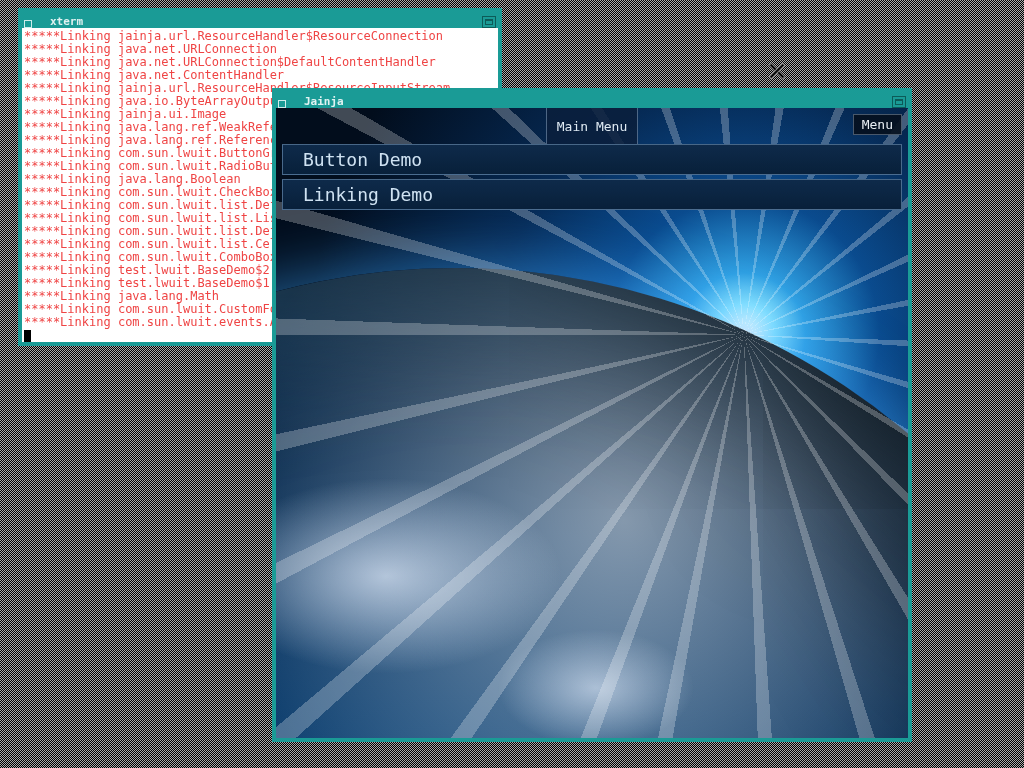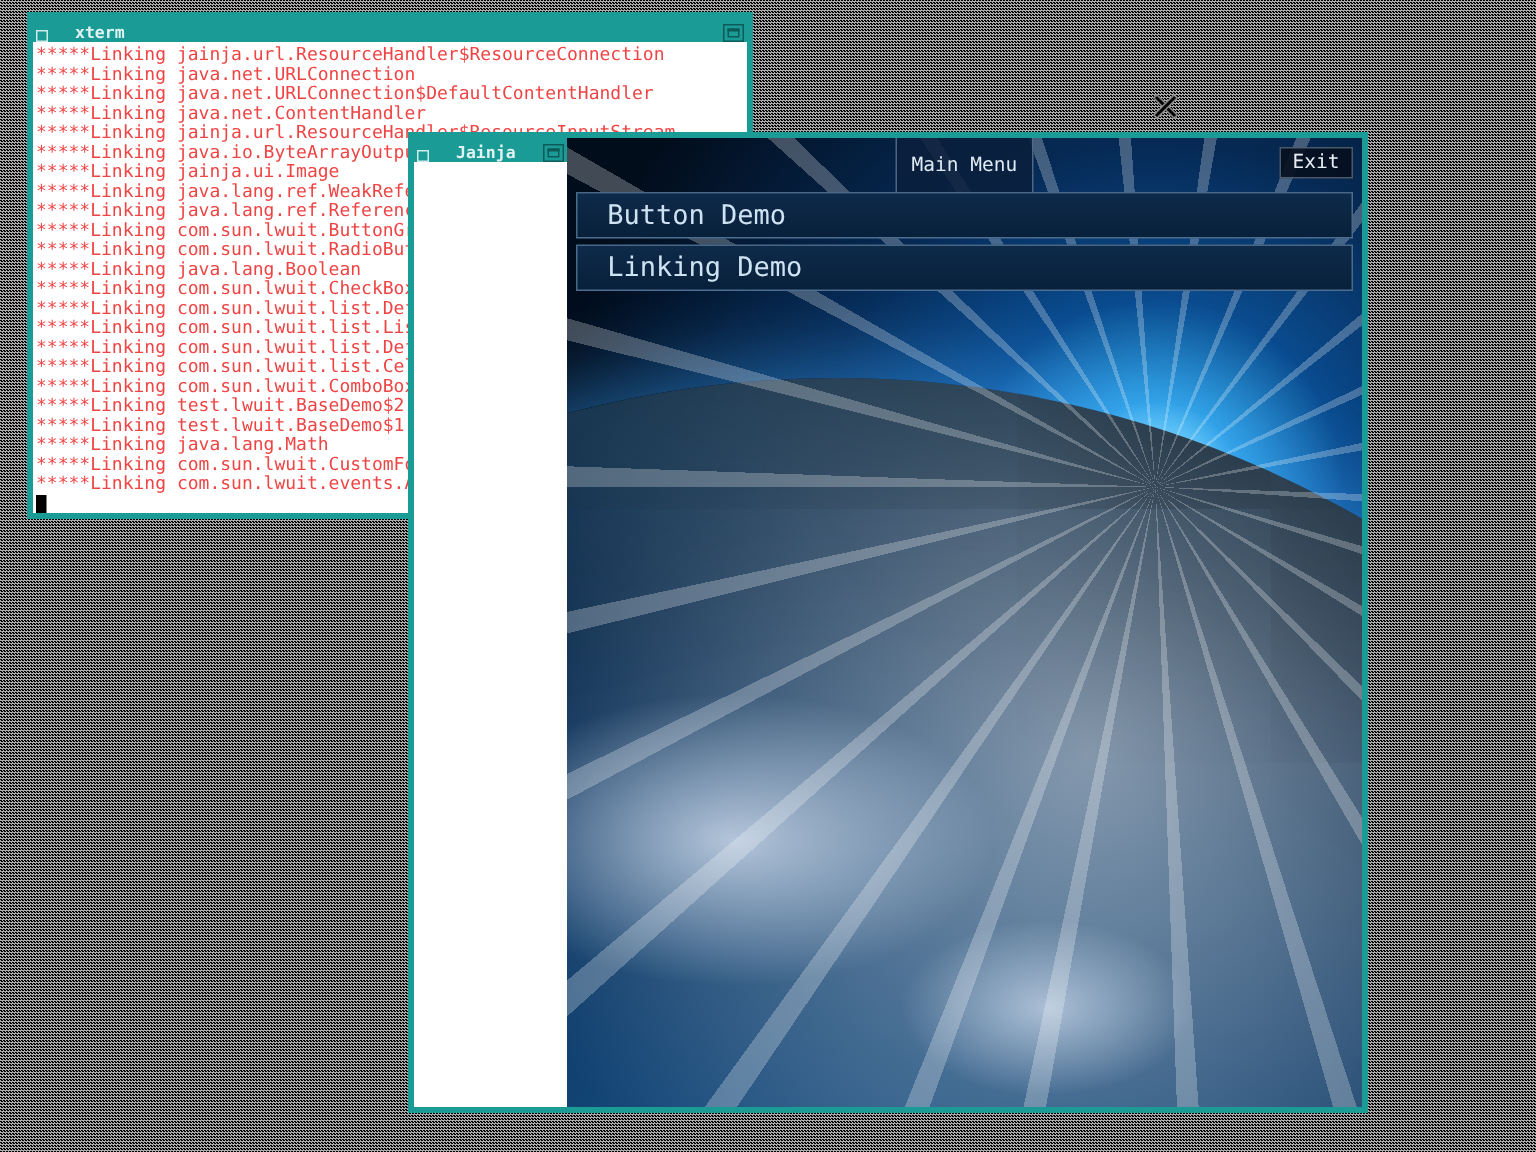--- a/index.html
+++ b/index.html
@@ -70,21 +70,21 @@
     width: 7px; height: 12px;
     background: #000;
     vertical-align: bottom;
   }
 
   
   #jainja {
     top: 88px; left: 272px;
     width: 640px;
     height: 654px;
-    display: flex; 
+    display: flex; flex-direction: column;
   }
   #jainja .body {
     flex: 1 1 auto;
     background: #000 radial-gradient(circle at 74% 36%,
         #fff 0%,
         #dffcff 2%,
         #8be6ff 5%,
         #2fa0e2 10%,
         #0a4b8e 22%,
         #062a55 40%,
@@ -229,21 +229,21 @@
     <span class="dot"></span>
     <span class="title">Jainja</span>
     <span class="win-btn maximize"></span>
   </div>
   <div class="body">
     <div class="earth"></div>
     <div class="rays"></div>
 
     <div class="app-bar">
       <div class="center">Main Menu</div>
-      <div class="exit">Exit</div>
+      <div class="exit">Menu</div>
     </div>
 
     <div class="menu" id="jainja-menu">
         <div class="menu-item"><span>Button Demo</span></div>
         <div class="menu-item"><span>Linking Demo</span></div>
       </div>
   </div>
 </div>
 
 </body></html>

